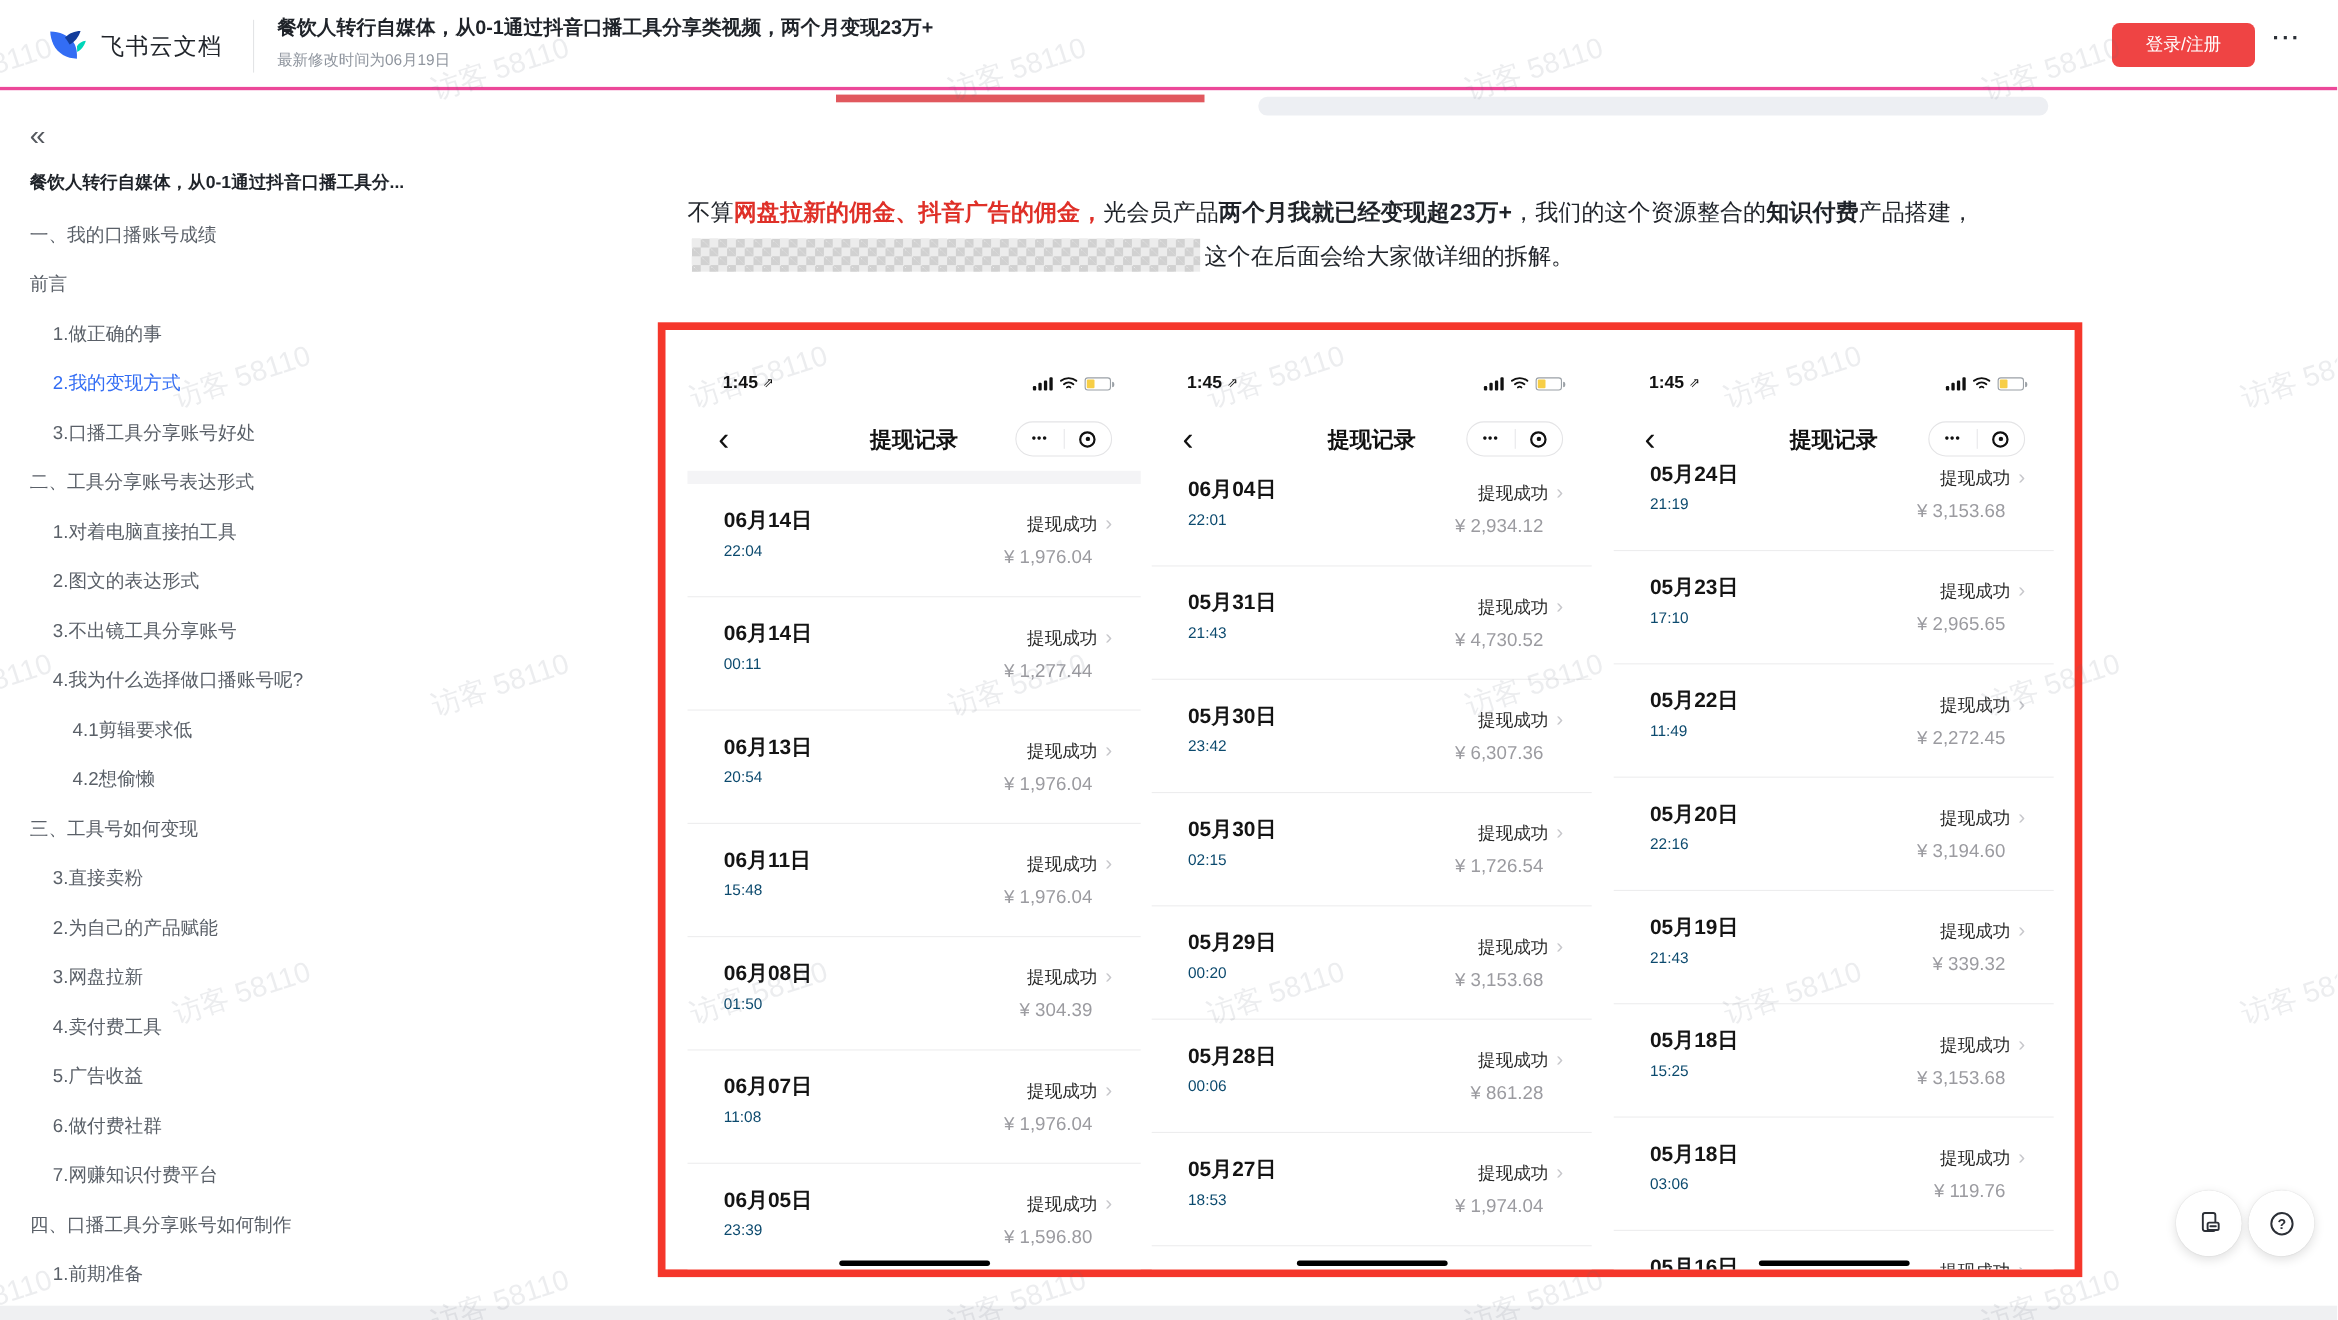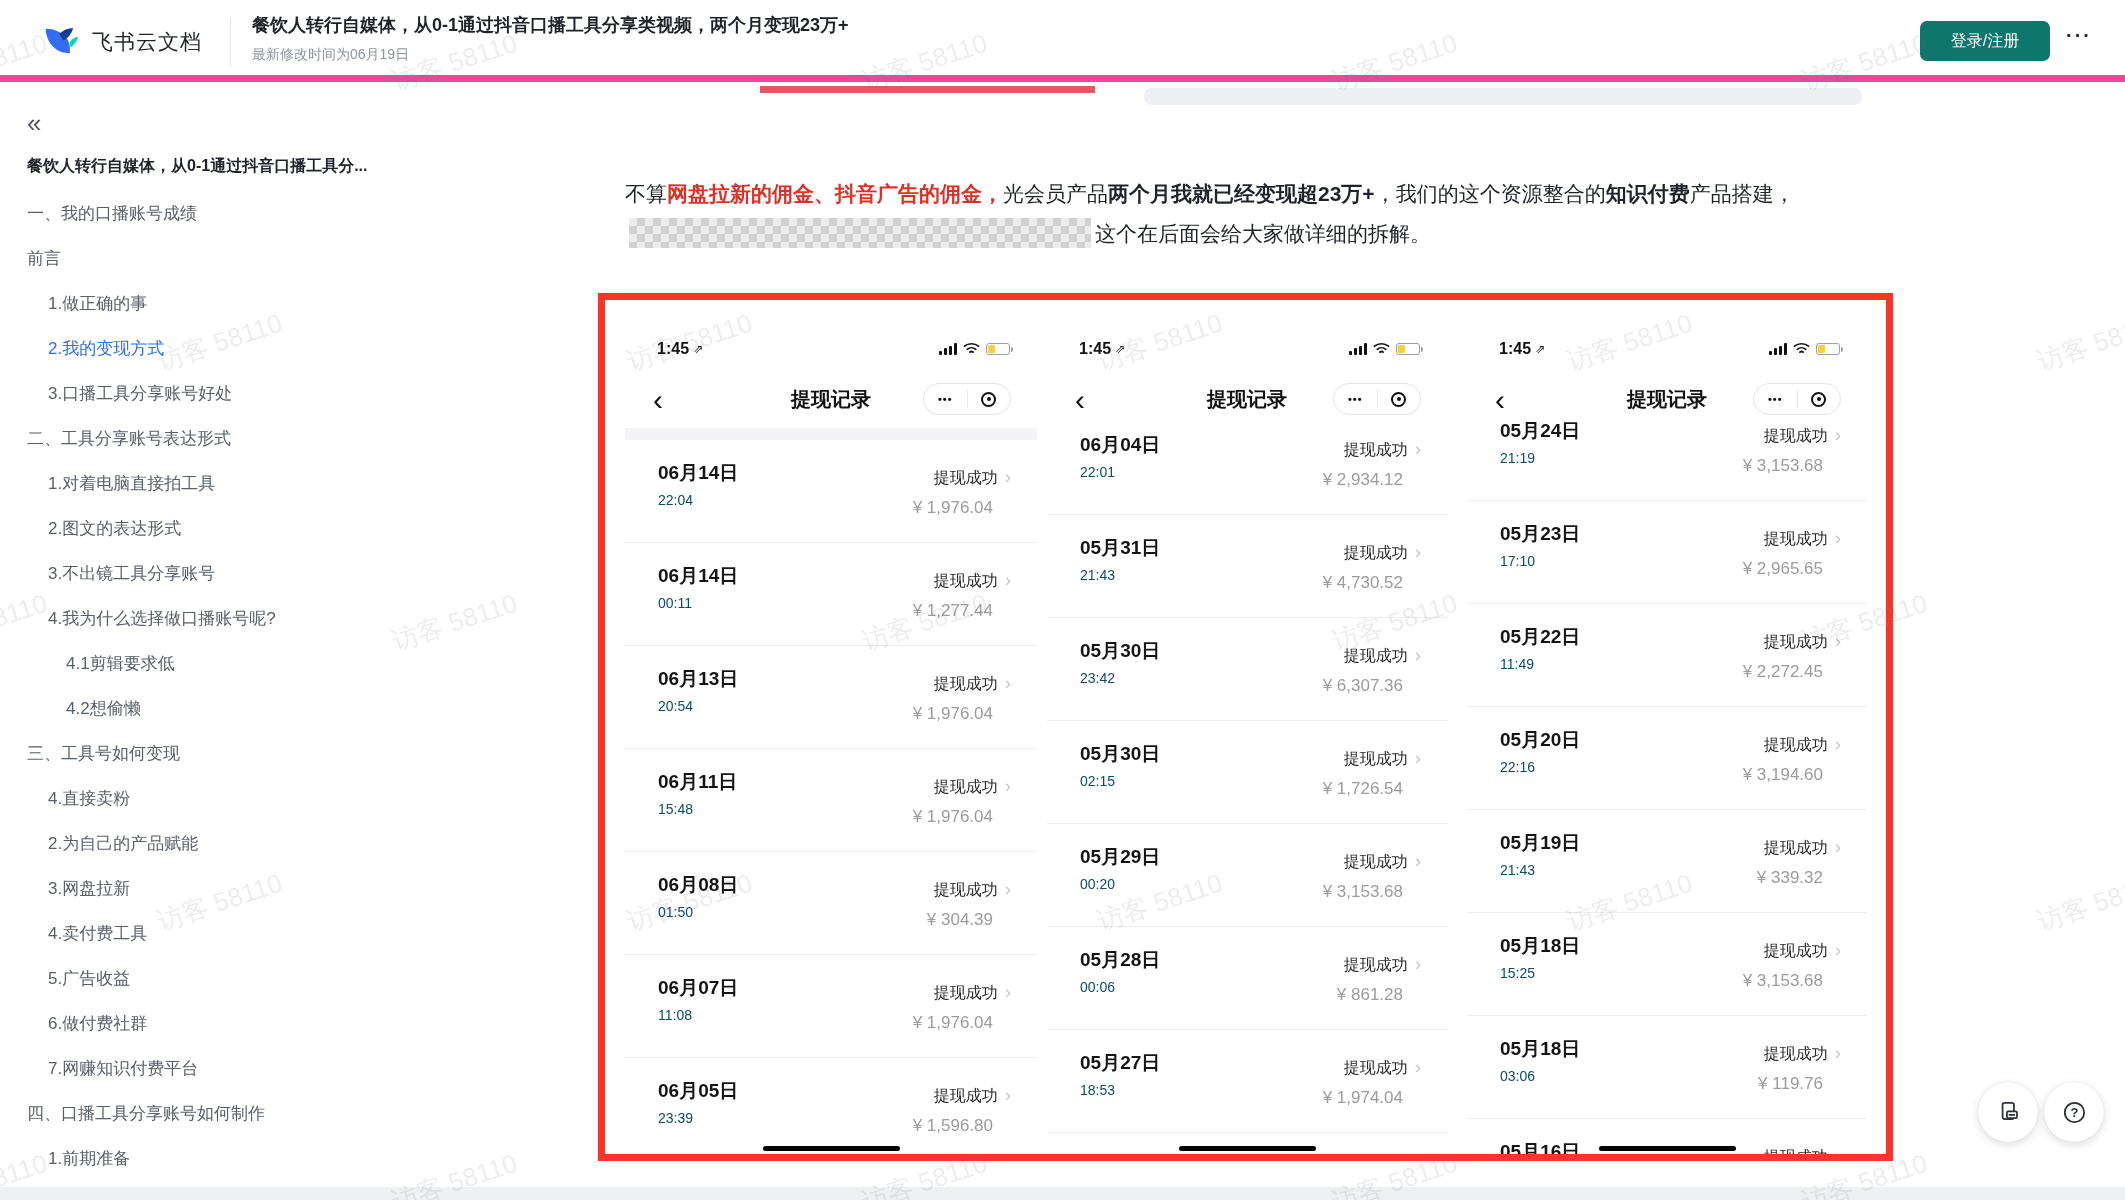--- a/index.html
+++ b/index.html
@@ -1,26 +1,26 @@
 <!DOCTYPE html>
 <html><head>
 <meta charset="utf-8">
 <style>
   * { margin:0; padding:0; box-sizing:border-box; }
   html,body { width:2125px; height:1200px; background:#fff; font-family:"Liberation Sans","DejaVu Sans",sans-serif; color:#1f2329; }
   .page { position:relative; width:2125px; height:1200px; overflow:hidden; background:#fff; }
 
   
-  .header { position:absolute; left:0; top:0; width:2125px; height:82px; background:#fff; border-bottom:7px solid #ec4899; z-index:20; }
+  .header { position:absolute; left:0; top:0; width:2125px; height:82px; background:#fff; border-bottom:3px solid #ec4899; z-index:20; }
   .logo { position:absolute; left:40px; top:22px; width:38px; height:38px; }
   .app-name { position:absolute; left:92px; top:28px; font-size:21px; color:#1f2329; letter-spacing:1px; }
   .hdr-divider { position:absolute; left:230px; top:18px; width:1px; height:48px; background:#e3e4e6; }
   .doc-title { position:absolute; left:252px; top:13px; width:1300px; font-size:18px; font-weight:bold; color:#1f2329; white-space:nowrap; overflow:hidden; text-overflow:ellipsis; }
   .doc-modified { position:absolute; left:252px; top:46px; font-size:14px; color:#8f959e; }
-  .login-btn { position:absolute; left:1920px; top:21px; width:130px; height:40px; background:#0f766e; color:#fff; font-size:16px; border:none; border-radius:7px; cursor:pointer; text-align:center; line-height:40px; }
+  .login-btn { position:absolute; left:1920px; top:21px; width:130px; height:40px; background:#ef4444; color:#fff; font-size:16px; border:none; border-radius:7px; cursor:pointer; text-align:center; line-height:40px; }
   .more-btn { position:absolute; left:2066px; top:24px; font-size:20px; font-weight:bold; color:#2b2f36; letter-spacing:2px; cursor:pointer; }
 
   
   .frag-red { position:absolute; left:760px; top:86px; width:335px; height:7px; background:#e1585e; z-index:5; }
   .frag-gray { position:absolute; left:1144px; top:88px; width:718px; height:17px; background:#edeff3; border-radius:8px; z-index:5; }
 
   
   .sidebar { position:absolute; left:0; top:82px; width:570px; height:1105px; background:#fff; padding-top:26px; z-index:10; }
   .collapse { margin-left:27px; font-size:26px; color:#55595f; cursor:pointer; height:34px; line-height:30px; }
   .outline-title { margin:14px 20px 0 27px; width:510px; font-size:16px; font-weight:bold; color:#1f2329; white-space:nowrap; overflow:hidden; }
@@ -149,21 +149,21 @@
         <div class="o-item lvl1 active">2.我的变现方式</div>
         <div class="o-item lvl1">3.口播工具分享账号好处</div>
         <div class="o-item lvl0">二、工具分享账号表达形式</div>
         <div class="o-item lvl1">1.对着电脑直接拍工具</div>
         <div class="o-item lvl1">2.图文的表达形式</div>
         <div class="o-item lvl1">3.不出镜工具分享账号</div>
         <div class="o-item lvl1">4.我为什么选择做口播账号呢?</div>
         <div class="o-item lvl2">4.1剪辑要求低</div>
         <div class="o-item lvl2">4.2想偷懒</div>
         <div class="o-item lvl0">三、工具号如何变现</div>
-        <div class="o-item lvl1">4.直接卖粉</div>
+        <div class="o-item lvl1">3.直接卖粉</div>
         <div class="o-item lvl1">2.为自己的产品赋能</div>
         <div class="o-item lvl1">3.网盘拉新</div>
         <div class="o-item lvl1">4.卖付费工具</div>
         <div class="o-item lvl1">5.广告收益</div>
         <div class="o-item lvl1">6.做付费社群</div>
         <div class="o-item lvl1">7.网赚知识付费平台</div>
         <div class="o-item lvl0">四、口播工具分享账号如何制作</div>
         <div class="o-item lvl1">1.前期准备</div>
       </div>
   </div>

